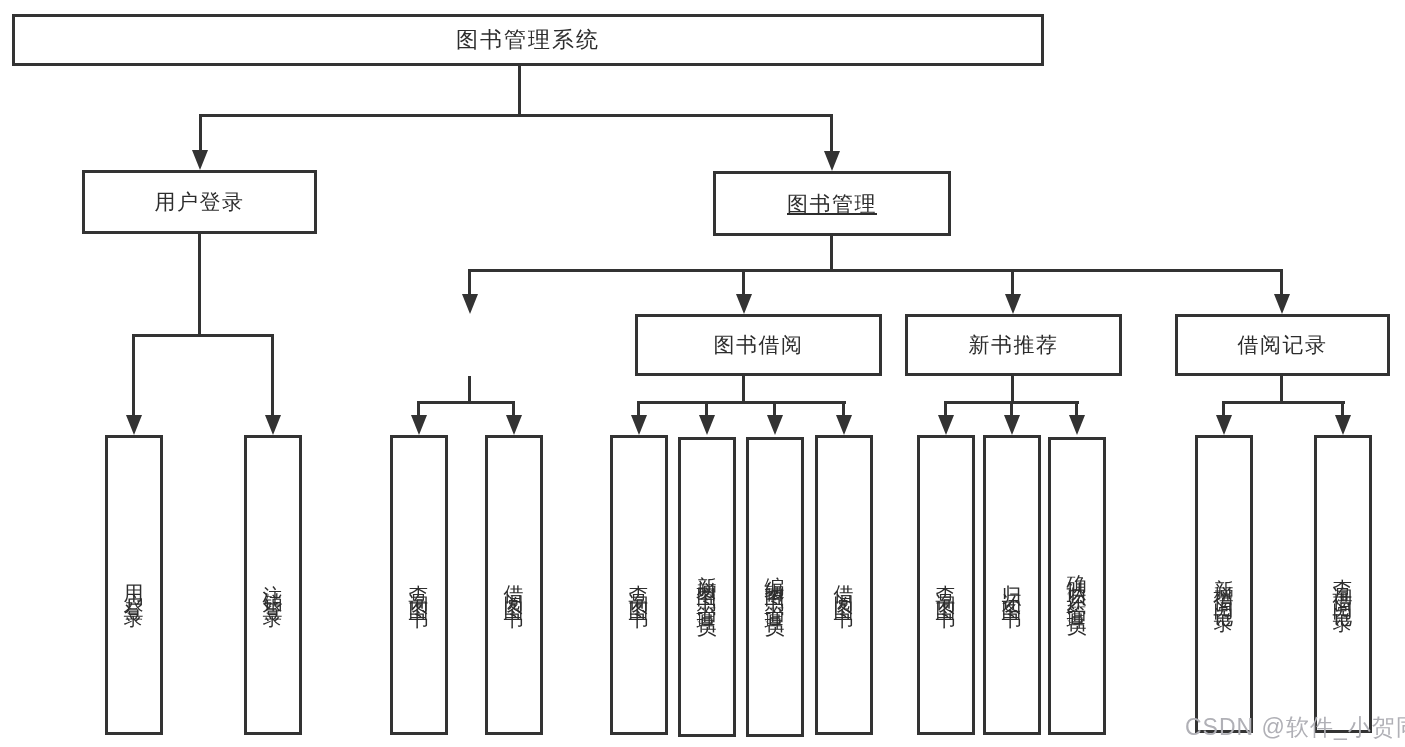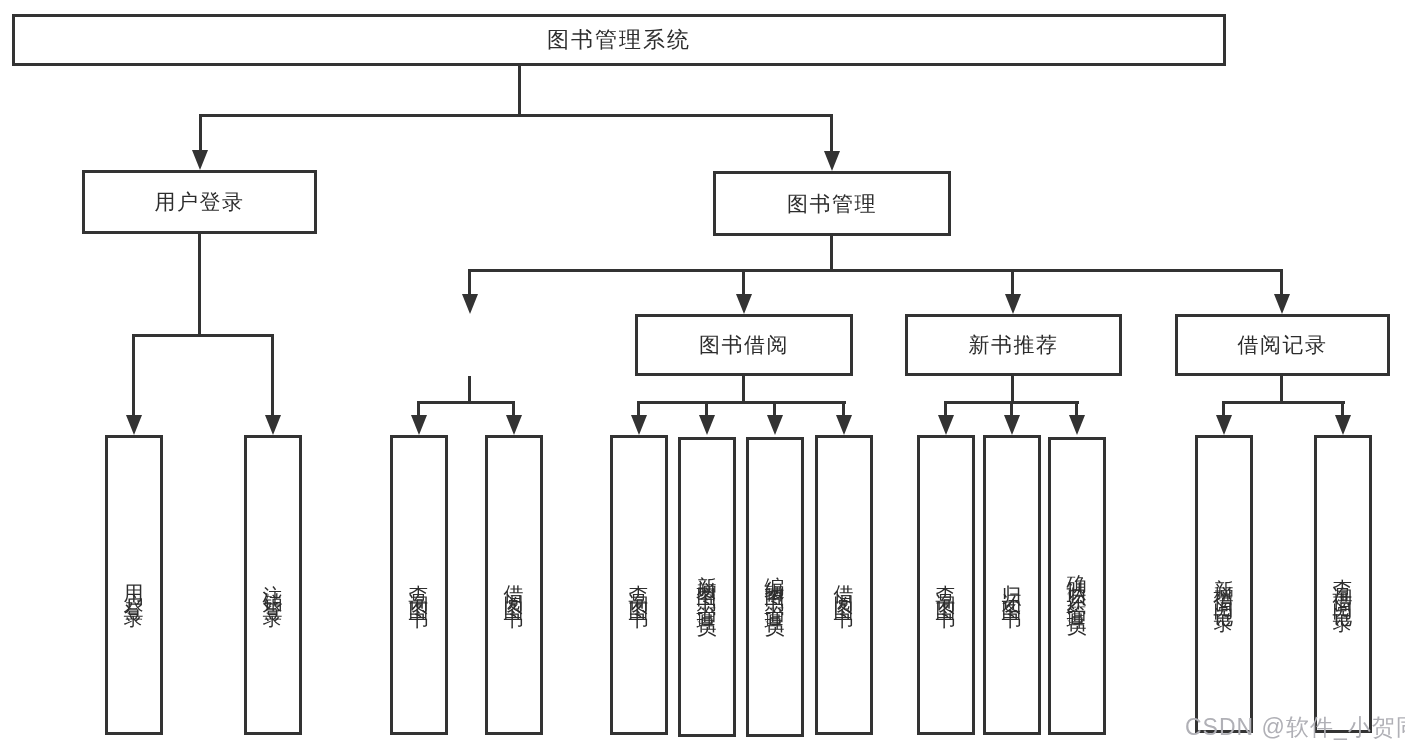--- a/index.html
+++ b/index.html
@@ -26,35 +26,35 @@
   .watermark{
     position:absolute;left:1185px;top:712px;z-index:6;
     font-size:23px;color:#b0b0b6;letter-spacing:1px;white-space:nowrap;
   }
 </style>
 </head>
 <body>
 
 <div class="canvas">
 
-  <div class="bx" style="left:12px;top:14px;width:1214px;height:52px;">
+  <div class="bx" style="left:12px;top:14px;width:1032px;height:52px;">
     <span class="hlbl title-lbl">图书管理系统</span>
   </div>
 
   <div class="ln" style="left:518px;top:66px;width:3px;height:51px;"></div>
   <div class="ln" style="left:199px;top:114px;width:634px;height:3px;"></div>
   <div class="ln" style="left:199px;top:114px;width:3px;height:40px;"></div>
   <div class="ar" style="left:192px;top:150px;"></div>
   <div class="ln" style="left:830px;top:114px;width:3px;height:40px;"></div>
   <div class="ar" style="left:824px;top:151px;"></div>
 
   <div class="bx" style="left:82px;top:170px;width:235px;height:64px;">
     <span class="hlbl">用户登录</span>
   </div>
-  <div class="bx" style="left:713px;top:171px;width:238px;height:65px;">
+  <div class="bx" style="left:713px;top:171px;width:238px;height:65px;text-decoration:underline;">
     <span class="hlbl">图书管理</span>
   </div>
 
   <div class="ln" style="left:198px;top:234px;width:3px;height:103px;"></div>
   <div class="ln" style="left:132px;top:334px;width:142px;height:3px;"></div>
   <div class="ln" style="left:132px;top:334px;width:3px;height:82px;"></div>
   <div class="ar" style="left:126px;top:415px;"></div>
   <div class="ln" style="left:271px;top:334px;width:3px;height:82px;"></div>
   <div class="ar" style="left:265px;top:415px;"></div>
 
@@ -62,21 +62,21 @@
   <div class="ln" style="left:468px;top:269px;width:815px;height:3px;"></div>
   <div class="ln" style="left:468px;top:269px;width:3px;height:28px;"></div>
   <div class="ar" style="left:462px;top:294px;"></div>
   <div class="ln" style="left:742px;top:269px;width:3px;height:28px;"></div>
   <div class="ar" style="left:736px;top:294px;"></div>
   <div class="ln" style="left:1011px;top:269px;width:3px;height:28px;"></div>
   <div class="ar" style="left:1005px;top:294px;"></div>
   <div class="ln" style="left:1280px;top:269px;width:3px;height:28px;"></div>
   <div class="ar" style="left:1274px;top:294px;"></div>
 
-  <div class="bx" style="left:635px;top:314px;width:218px;height:62px;">
+  <div class="bx" style="left:635px;top:314px;width:247px;height:62px;">
     <span class="hlbl">图书借阅</span>
   </div>
   <div class="bx" style="left:905px;top:314px;width:217px;height:62px;">
     <span class="hlbl">新书推荐</span>
   </div>
   <div class="bx" style="left:1175px;top:314px;width:215px;height:62px;">
     <span class="hlbl">借阅记录</span>
   </div>
 
   <div class="ln" style="left:468px;top:376px;width:3px;height:28px;"></div>

